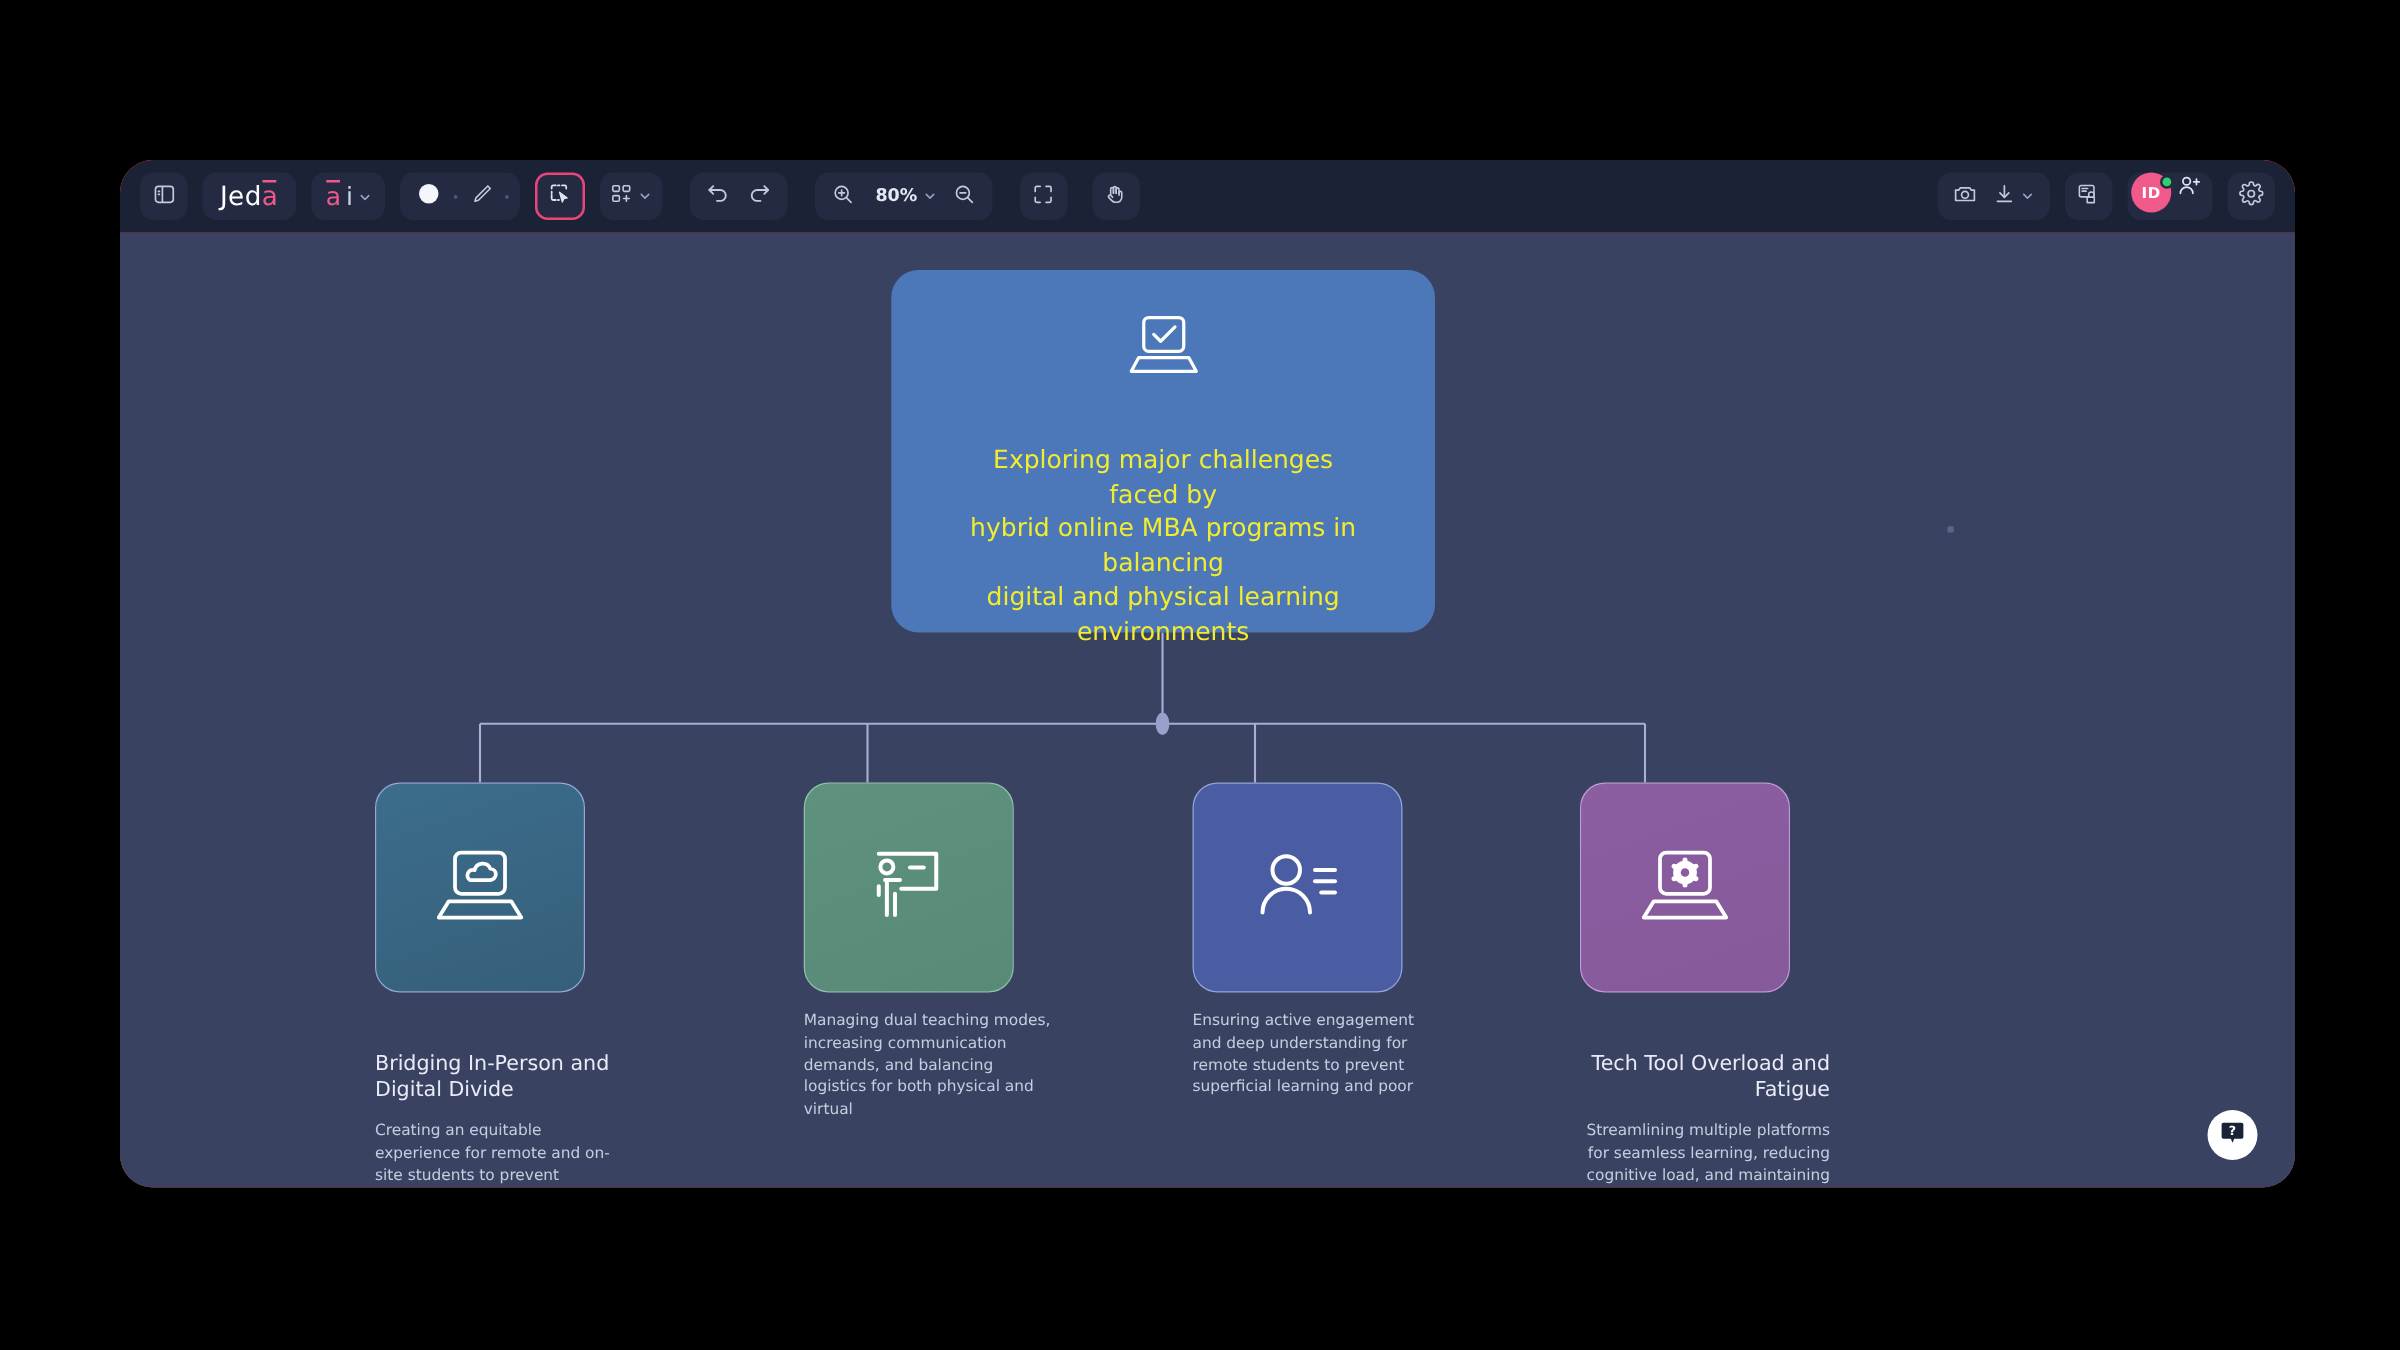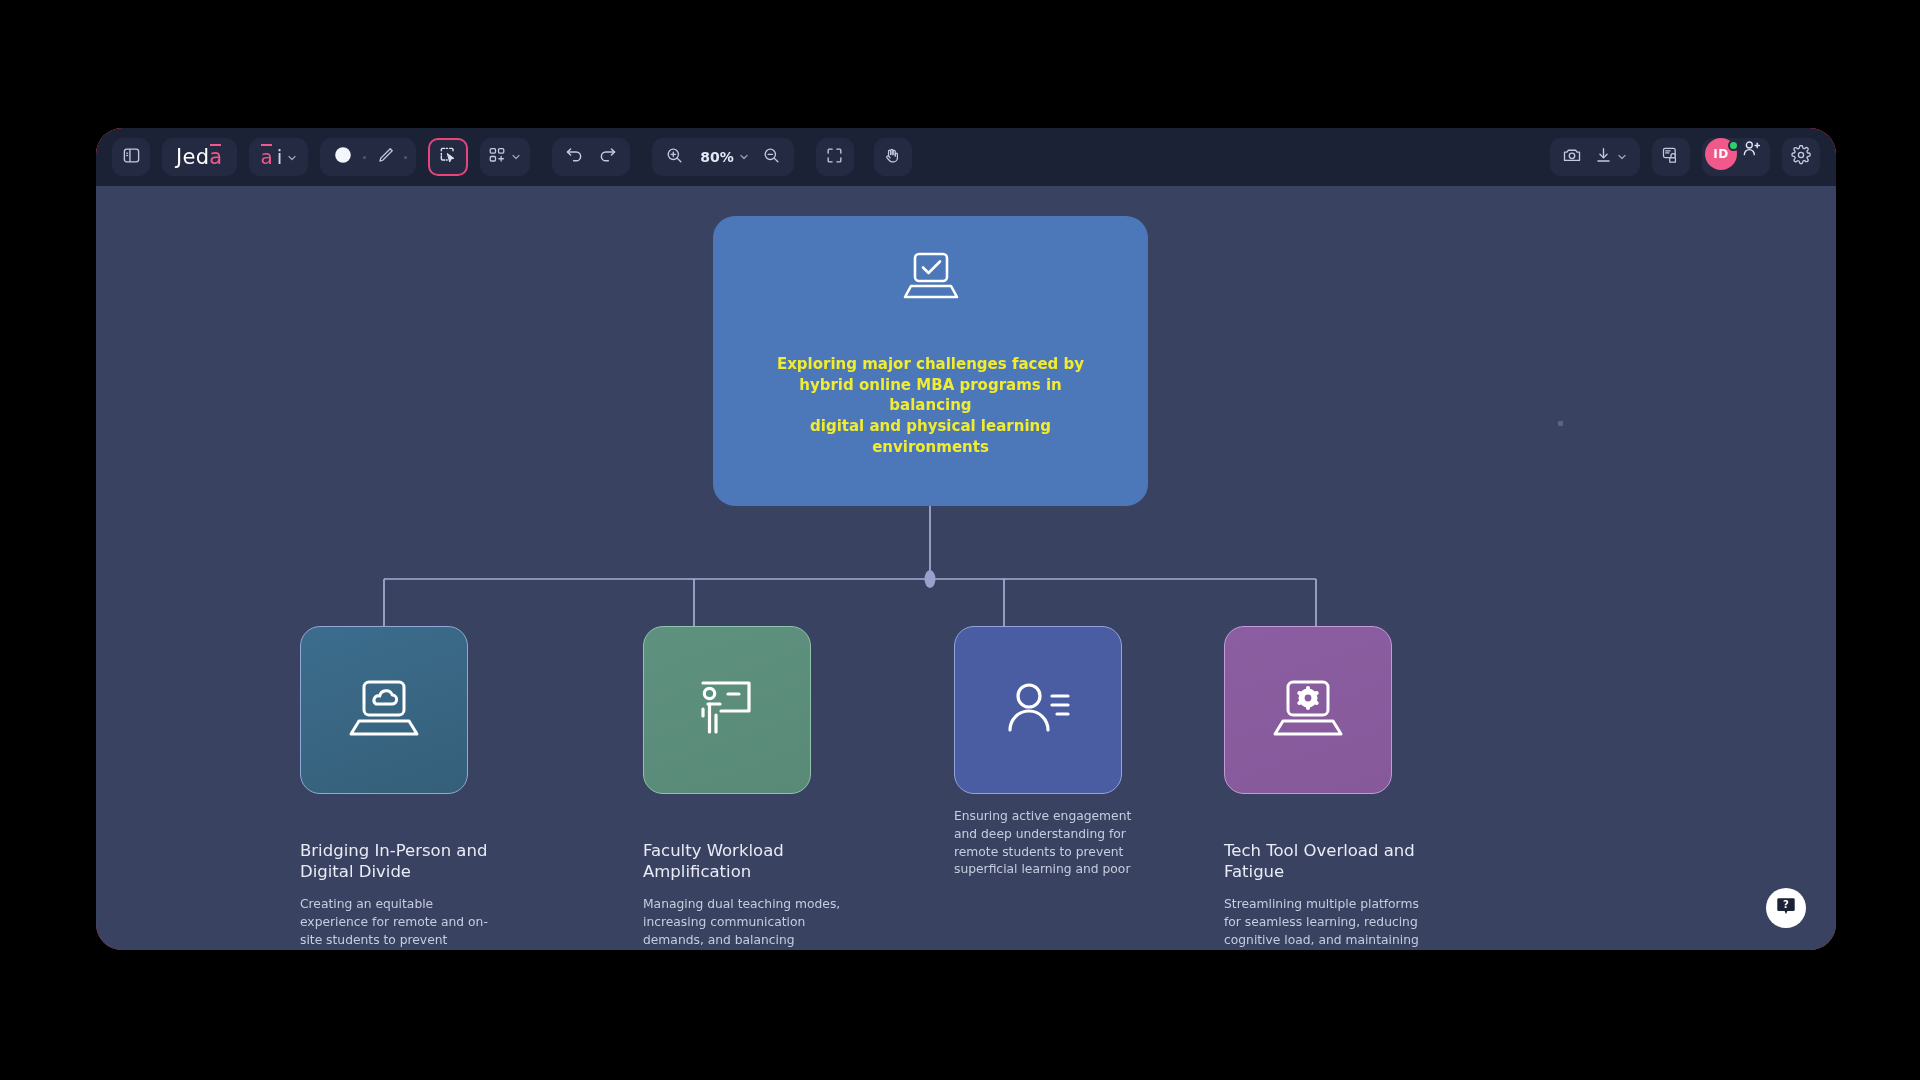--- a/index.html
+++ b/index.html
@@ -166,22 +166,22 @@
     color: #9ede2a;
     font-size: 17px;
     line-height: 1.32;
     text-align: center;
     font-family: "DejaVu Sans", sans-serif;
     white-space: pre-line;
   }
   #hero-subtitle {
     margin-top: 22px;
     color: #f2ec2e;
-    font-size: 15px;
-    font-weight: bold;
+    font-size: 20px;
+    font-weight: normal;
     line-height: 1.38;
     text-align: center;
     white-space: pre-line;
     max-width: 330px;
   }
 
   
   #connectors { position: absolute; left: 0; top: 0; width: 100%; height: 100%; pointer-events: none; }
 
   
@@ -485,40 +485,39 @@
             <path d="M12 9h46v28H30"></path>
             <line x1="37" y1="20" x2="48" y2="20"></line>
             <line x1="17" y1="30" x2="29" y2="30"></line>
             <circle cx="18.5" cy="19.5" r="5.2"></circle>
             <line x1="18.5" y1="30" x2="18.5" y2="58"></line>
             <line x1="12" y1="35" x2="12" y2="42"></line>
             <line x1="25" y1="41" x2="25" y2="58"></line>
           </svg>
         </span>
       </div>
-      <div class="child-title">Faculty Workload Amplification</div>
       <div class="child-desc">Managing dual teaching modes, increasing communication demands, and balancing logistics for both physical and virtual</div>
     </div>
 
     <div class="child" style="left:858px; top:440px;">
       <div class="child-tile" style="background:#4a5da3; border:1.6px solid #93a3de;">
         <span>
           <svg width="76" height="62" viewBox="0 0 76 62" fill="none" stroke="#ffffff" stroke-width="3.2" stroke-linecap="round" stroke-linejoin="round">
             <circle cx="29" cy="19" r="11"></circle>
             <path d="M10 53a19 19 0 0 1 38 0"></path>
             <line x1="52" y1="19" x2="68" y2="19"></line>
             <line x1="52" y1="28" x2="68" y2="28"></line>
             <line x1="57" y1="37" x2="68" y2="37"></line>
           </svg>
         </span>
       </div>
       <div class="child-desc">Ensuring active engagement and deep understanding for remote students to prevent superficial learning and poor</div>
     </div>
 
-    <div class="child" style="left:1128px; top:440px;">
+    <div class="child" style="left:1168px; top:440px;text-align:right;">
       <div class="child-tile" style="background:linear-gradient(160deg,#8a5ea0 0%,#85599a 100%); border:1.6px solid #c49bd6;">
         <span>
           <svg width="76" height="62" viewBox="0 0 76 62" fill="none" stroke="#ffffff" stroke-width="3" stroke-linecap="round" stroke-linejoin="round">
             <rect x="18" y="5" width="40" height="33" rx="5"></rect>
             <g fill="#ffffff" stroke="none">
               <circle cx="38" cy="21" r="9.5"></circle>
             </g>
             <g fill="#ffffff" stroke="#ffffff" stroke-width="4" stroke-linejoin="round">
               <line x1="38" y1="11" x2="38" y2="31"></line>
               <line x1="29.3" y1="16" x2="46.7" y2="26"></line>

